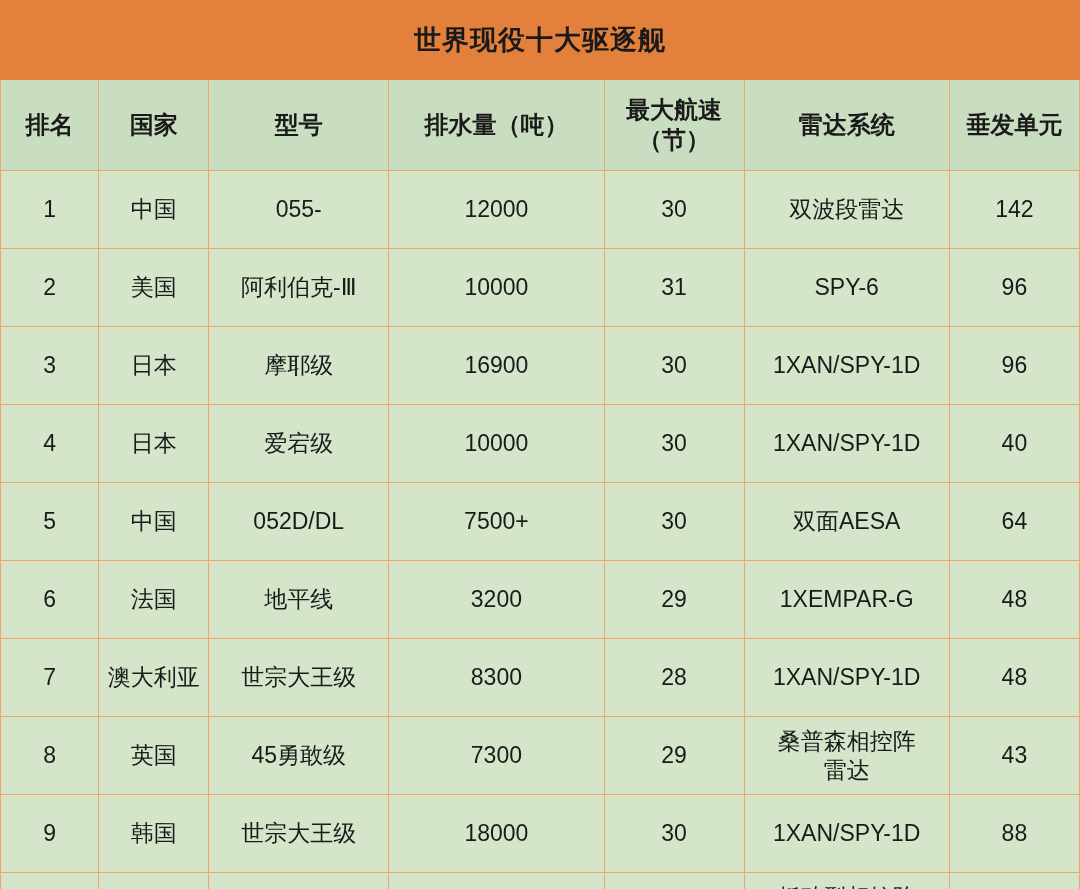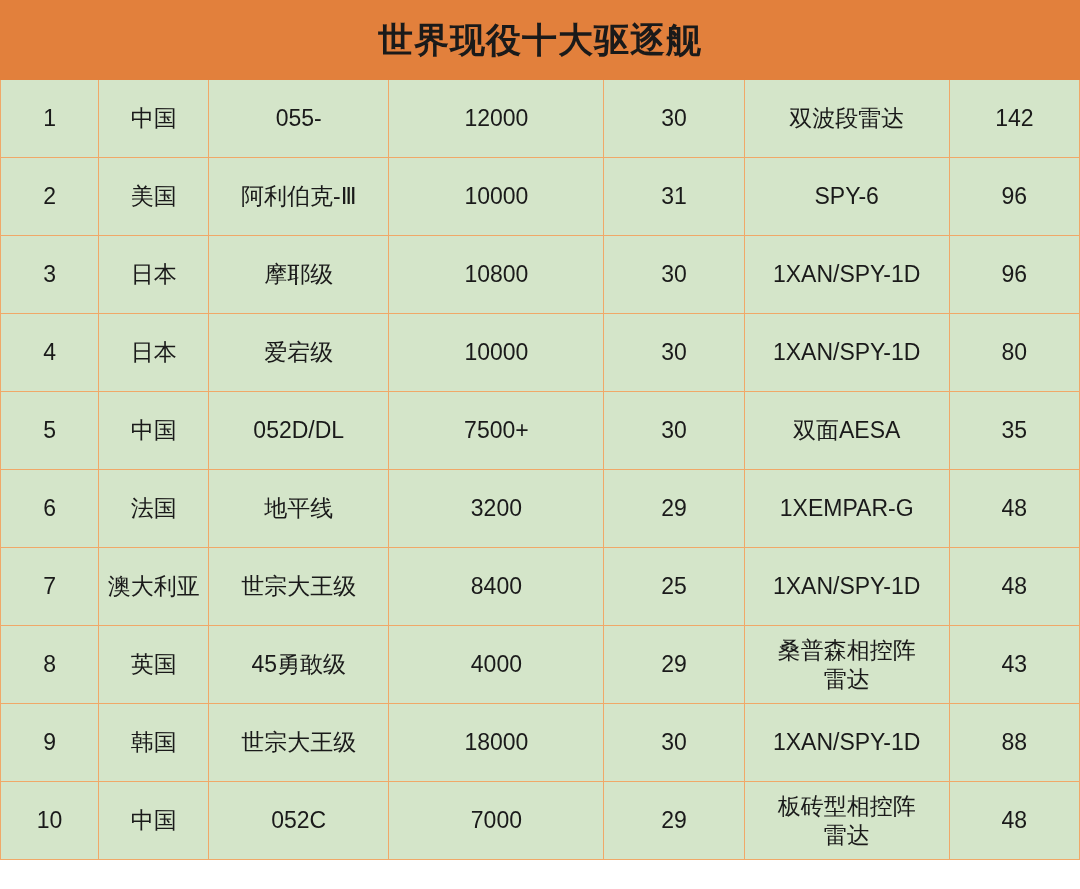--- a/index.html
+++ b/index.html
@@ -25,21 +25,21 @@
   }
   table.main-table td, table.main-table th {
     border: 1px solid #f0a868;
     text-align: center;
     vertical-align: middle;
     color: #1a1a1a;
   }
   .title-cell {
     background: #e2803c;
     color: #ffffff;
-    font-size: 35px;
+    font-size: 27px;
     font-weight: bold;
     height: 76px;
     letter-spacing: 1px;
     border: 1px solid #e2803c !important;
   }
   .header-row th {
     background: #c9ddc0;
     font-size: 24px;
     font-weight: bold;
     height: 82px;
@@ -73,20 +73,30 @@
         <col class="col-model">
         <col class="col-disp">
         <col class="col-speed">
         <col class="col-radar">
         <col class="col-vls">
     </colgroup>
     <thead>
       <tr>
         <th class="title-cell" colspan="7">世界现役十大驱逐舰</th>
       </tr>
+      <tr class="header-row">
+        <th>排名</th>
+        <th>国家</th>
+        <th>型号</th>
+        <th>排水量（吨）</th>
+        <th class="cell-multiline">最大航速
+（节）</th>
+        <th>雷达系统</th>
+        <th>垂发单元</th>
+      </tr>
     </thead>
     <tbody>
       <tr class="data-row">
         <td>1</td>
         <td>中国</td>
         <td>055-</td>
         <td>12000</td>
         <td>30</td>
         <td class="cell-multiline">双波段雷达</td>
         <td>142</td>
@@ -97,66 +107,66 @@
         <td>阿利伯克-Ⅲ</td>
         <td>10000</td>
         <td>31</td>
         <td class="cell-multiline">SPY-6</td>
         <td>96</td>
       </tr>
       <tr class="data-row">
         <td>3</td>
         <td>日本</td>
         <td>摩耶级</td>
-        <td>10800</td>
+        <td>16900</td>
         <td>30</td>
         <td class="cell-multiline">1XAN/SPY-1D</td>
         <td>96</td>
       </tr>
       <tr class="data-row">
         <td>4</td>
         <td>日本</td>
         <td>爱宕级</td>
         <td>10000</td>
         <td>30</td>
         <td class="cell-multiline">1XAN/SPY-1D</td>
-        <td>80</td>
+        <td>40</td>
       </tr>
       <tr class="data-row">
         <td>5</td>
         <td>中国</td>
         <td>052D/DL</td>
         <td>7500+</td>
         <td>30</td>
         <td class="cell-multiline">双面AESA</td>
-        <td>35</td>
+        <td>64</td>
       </tr>
       <tr class="data-row">
         <td>6</td>
         <td>法国</td>
         <td>地平线</td>
         <td>3200</td>
         <td>29</td>
         <td class="cell-multiline">1XEMPAR-G</td>
         <td>48</td>
       </tr>
       <tr class="data-row">
         <td>7</td>
         <td>澳大利亚</td>
         <td>世宗大王级</td>
-        <td>8400</td>
-        <td>25</td>
+        <td>8300</td>
+        <td>28</td>
         <td class="cell-multiline">1XAN/SPY-1D</td>
         <td>48</td>
       </tr>
       <tr class="data-row">
         <td>8</td>
         <td>英国</td>
         <td>45勇敢级</td>
-        <td>4000</td>
+        <td>7300</td>
         <td>29</td>
         <td class="cell-multiline">桑普森相控阵
 雷达</td>
         <td>43</td>
       </tr>
       <tr class="data-row">
         <td>9</td>
         <td>韩国</td>
         <td>世宗大王级</td>
         <td>18000</td>

